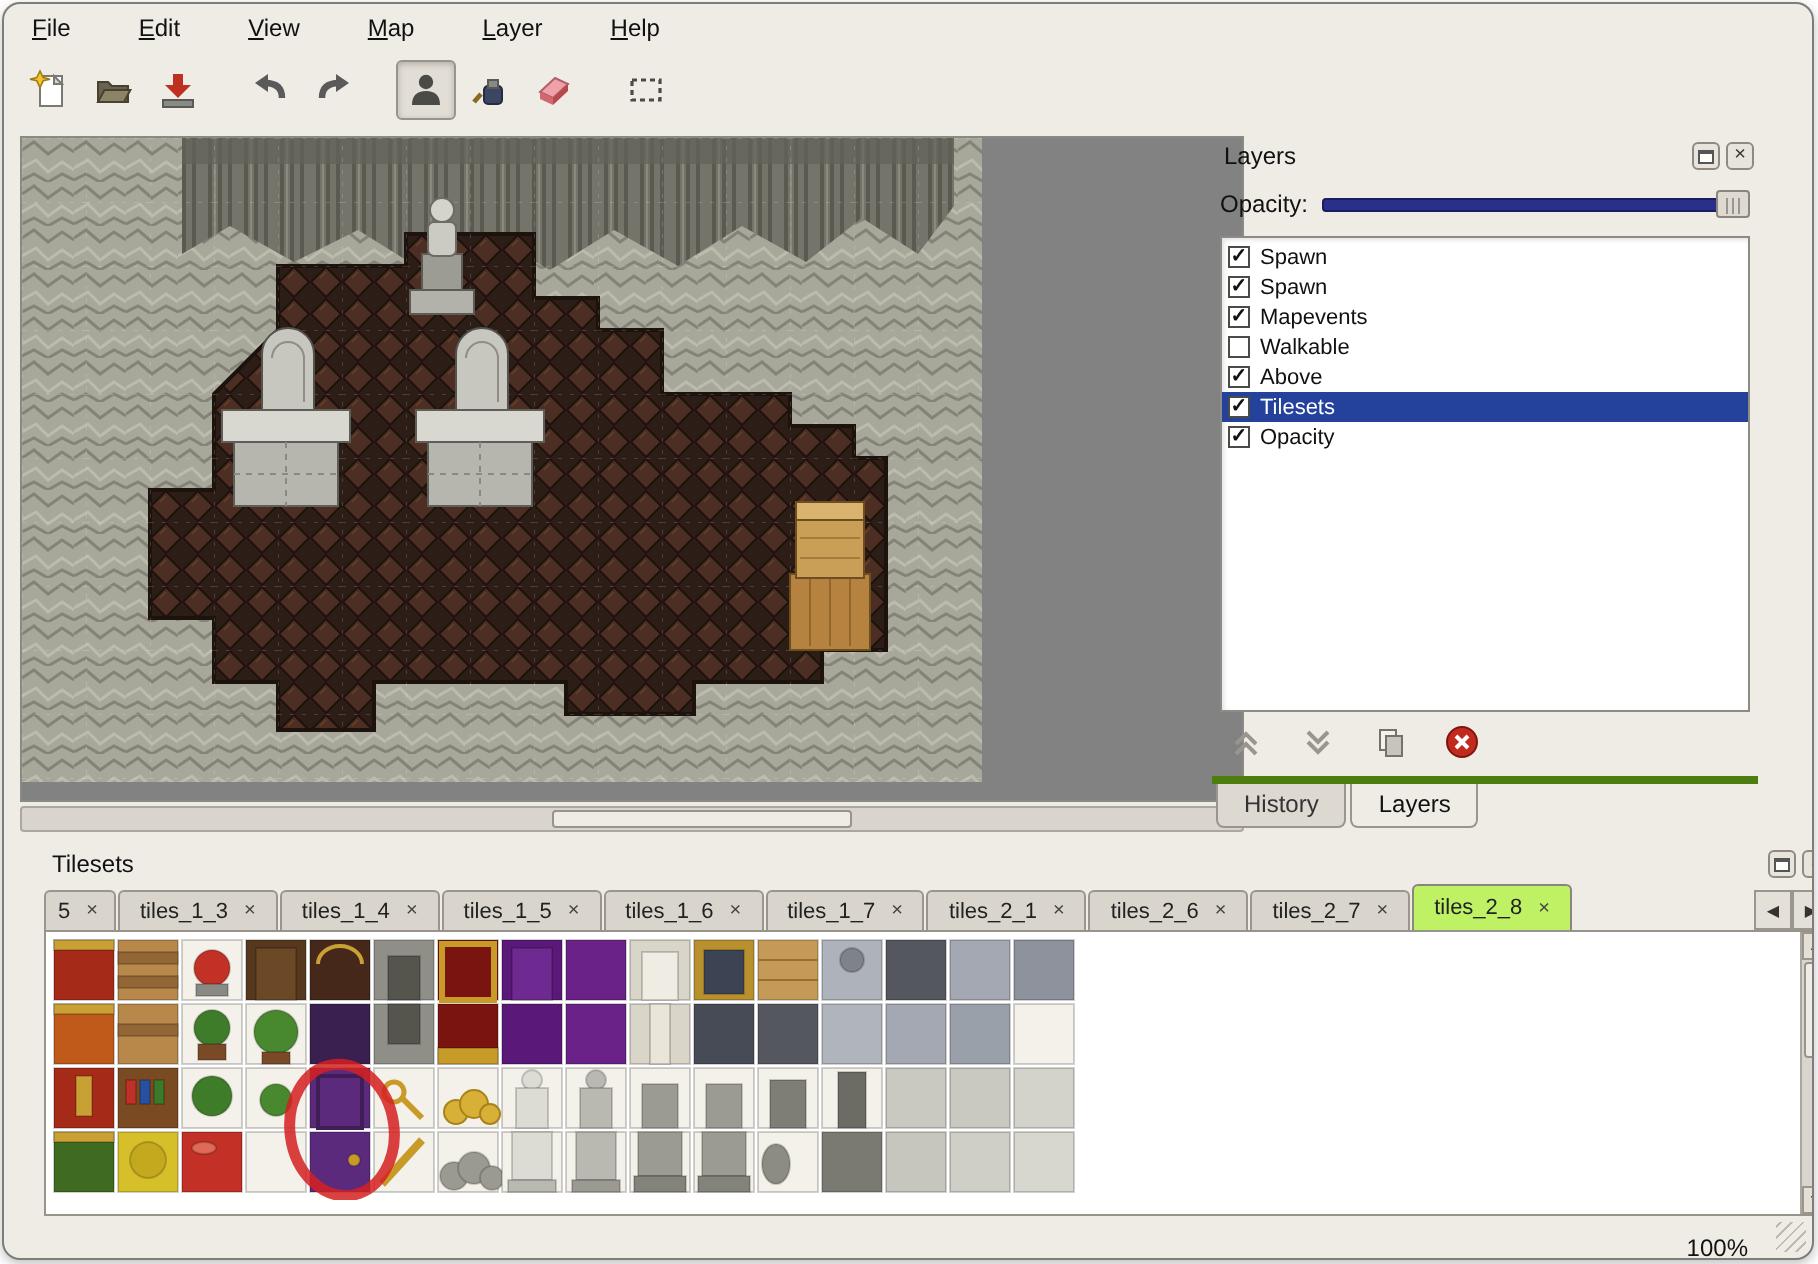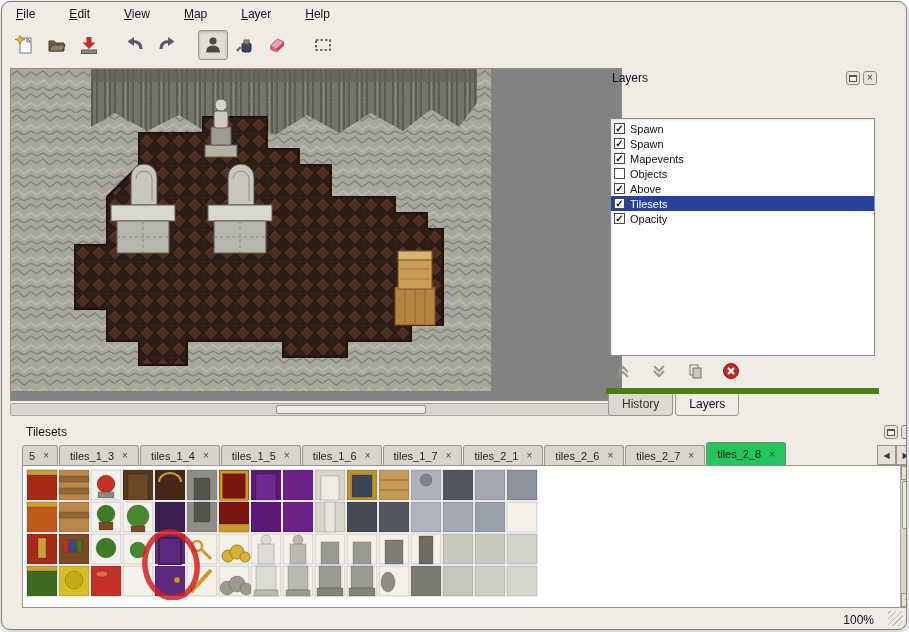--- a/index.html
+++ b/index.html
@@ -32,42 +32,42 @@
   .slider{position:relative;flex:1;height:16px}
   .groove{position:absolute;left:0;right:0;top:5px;height:7px;background:#2a2f8c;border:1px solid #1a1e5e;border-radius:2px}
   .shandle{position:absolute;right:0;top:1px;width:17px;height:14px;background:#dedad2;border:1px solid #8a867e;border-radius:2px}
   .shandle::before{content:"";position:absolute;left:4px;top:3px;width:9px;height:8px;background:repeating-linear-gradient(90deg,#9a968e 0 1px,transparent 1px 3px)}
   .llist{position:absolute;left:4px;top:50px;width:265px;height:238px;background:#fff;border:1px solid #8e8a84;box-shadow:inset 1px 1px 2px rgba(0,0,0,.12);padding:2px 0;overflow:hidden}
   .layer-row{display:flex;align-items:center;height:15px;padding:0 3px;gap:5px;font-size:11px}
   .layer-row.sel{background:#24419b;color:#fff}
   .cbx{width:11px;height:11px;background:#fff;border:1px solid #4a4a46;font-size:10px;line-height:10px;text-align:center;color:#111;flex:none;font-weight:bold}
   .lbtns{position:absolute;left:6px;top:292px;display:flex;gap:14px;align-items:center}
   .lbtn{width:22px;height:22px;display:flex;align-items:center;justify-content:center;border:1px solid transparent;border-radius:3px}
-  .ptabs{position:absolute;left:0;top:320px;width:100%;border-top:6px solid #4d7c0f;display:flex;padding-left:2px}
+  .ptabs{position:absolute;left:0;top:320px;width:100%;border-top:4px solid #4d7c0f;display:flex;padding-left:2px}
   .ptab{padding:3px 13px 4px;border:1px solid #9a968e;border-top:none;background:#ddd9d1;border-radius:0 0 4px 4px;margin-right:2px;font-size:12px;color:#333}
   .ptab.active{background:#efece6;color:#111}
 
   
   .tspanel{position:absolute;left:18px;top:420px;width:897px;height:186px}
   .tstabs{position:absolute;left:2px;top:20px;right:46px;height:23px;display:flex;align-items:flex-end;overflow:hidden}
   .tstab{height:20px;display:flex;align-items:center;gap:8px;padding:0 10px;background:#d9d5cd;border:1px solid #9a968e;border-bottom:none;border-radius:3px 3px 0 0;font-size:11px;margin-right:1px;white-space:nowrap;color:#222}
   .tstab.partial{width:36px;padding:0 6px;overflow:hidden}
-  .tstab.active{height:23px;background:#22c55e;border-color:#8a867e}
+  .tstab.active{height:23px;background:#bef264;border-color:#8a867e}
   .tclose{font-size:10px;color:#444}
   .tsarrows{position:absolute;right:2px;top:23px;display:flex}
   .abtn{width:19px;height:20px;border:1px solid #9a968e;background:#e4e0d8;font-size:8px;display:flex;align-items:center;justify-content:center;color:#333}
   .ts-body{position:absolute;left:2px;top:43px;right:2px;bottom:0;background:#fff;border:1px solid #98948c;overflow:hidden}
   .vscroll{position:absolute;right:0;top:0;bottom:0;width:14px;background:#d9d5ce;border-left:1px solid #aba79f}
   .vbtn{position:absolute;left:0;width:13px;height:14px;font-size:7px;display:flex;align-items:center;justify-content:center;border:1px solid #9a968e;background:#e4e0d8;color:#333}
   .vbtn.up{top:0}
   .vbtn.down{bottom:0}
   .vthumb{position:absolute;left:1px;top:15px;width:11px;height:48px;background:#efece6;border:1px solid #98948c;border-radius:2px}
 
   
-  .statusbar{position:absolute;left:0;top:606px;width:100%;height:23px;display:flex;align-items:center;justify-content:flex-end;padding-right:32px;font-size:12px}
+  .statusbar{position:absolute;left:0;top:606px;width:100%;height:23px;display:flex;align-items:flex-end;justify-content:flex-end;padding-right:32px;font-size:12px}
   .grip{position:absolute;right:3px;bottom:3px;width:15px;height:15px;background:repeating-linear-gradient(315deg,transparent 0 3px,#b2aea6 3px 4px);opacity:.8}
 </style>
 </head>
 <body>
 
 <div class="window">
 
   <div class="menubar">
     <div class="menu-item">File</div>
     <div class="menu-item">Edit</div>
@@ -202,36 +202,43 @@
   <div class="lpanel">
     <div class="ptitle">Layers</div>
     <div class="picons">
       <div class="pbtn">
           <span class="rest"></span>
         </div>
       <div class="pbtn">
           <span>×</span>
         </div>
     </div>
+    <div class="oprow">
+      <span>Opacity:</span>
+      <div class="slider">
+        <div class="groove"></div>
+        <div class="shandle"></div>
+      </div>
+    </div>
     <div class="llist">
       <div class="layer-row">
         <span class="cbx">✓</span>
         <span>Spawn</span>
       </div>
       <div class="layer-row">
         <span class="cbx">✓</span>
         <span>Spawn</span>
       </div>
       <div class="layer-row">
         <span class="cbx">✓</span>
         <span>Mapevents</span>
       </div>
       <div class="layer-row">
         <span class="cbx"></span>
-        <span>Objects</span>
+        <span>Walkable</span>
       </div>
       <div class="layer-row">
         <span class="cbx">✓</span>
         <span>Above</span>
       </div>
       <div class="layer-row sel">
         <span class="cbx">✓</span>
         <span>Tilesets</span>
       </div>
       <div class="layer-row">

